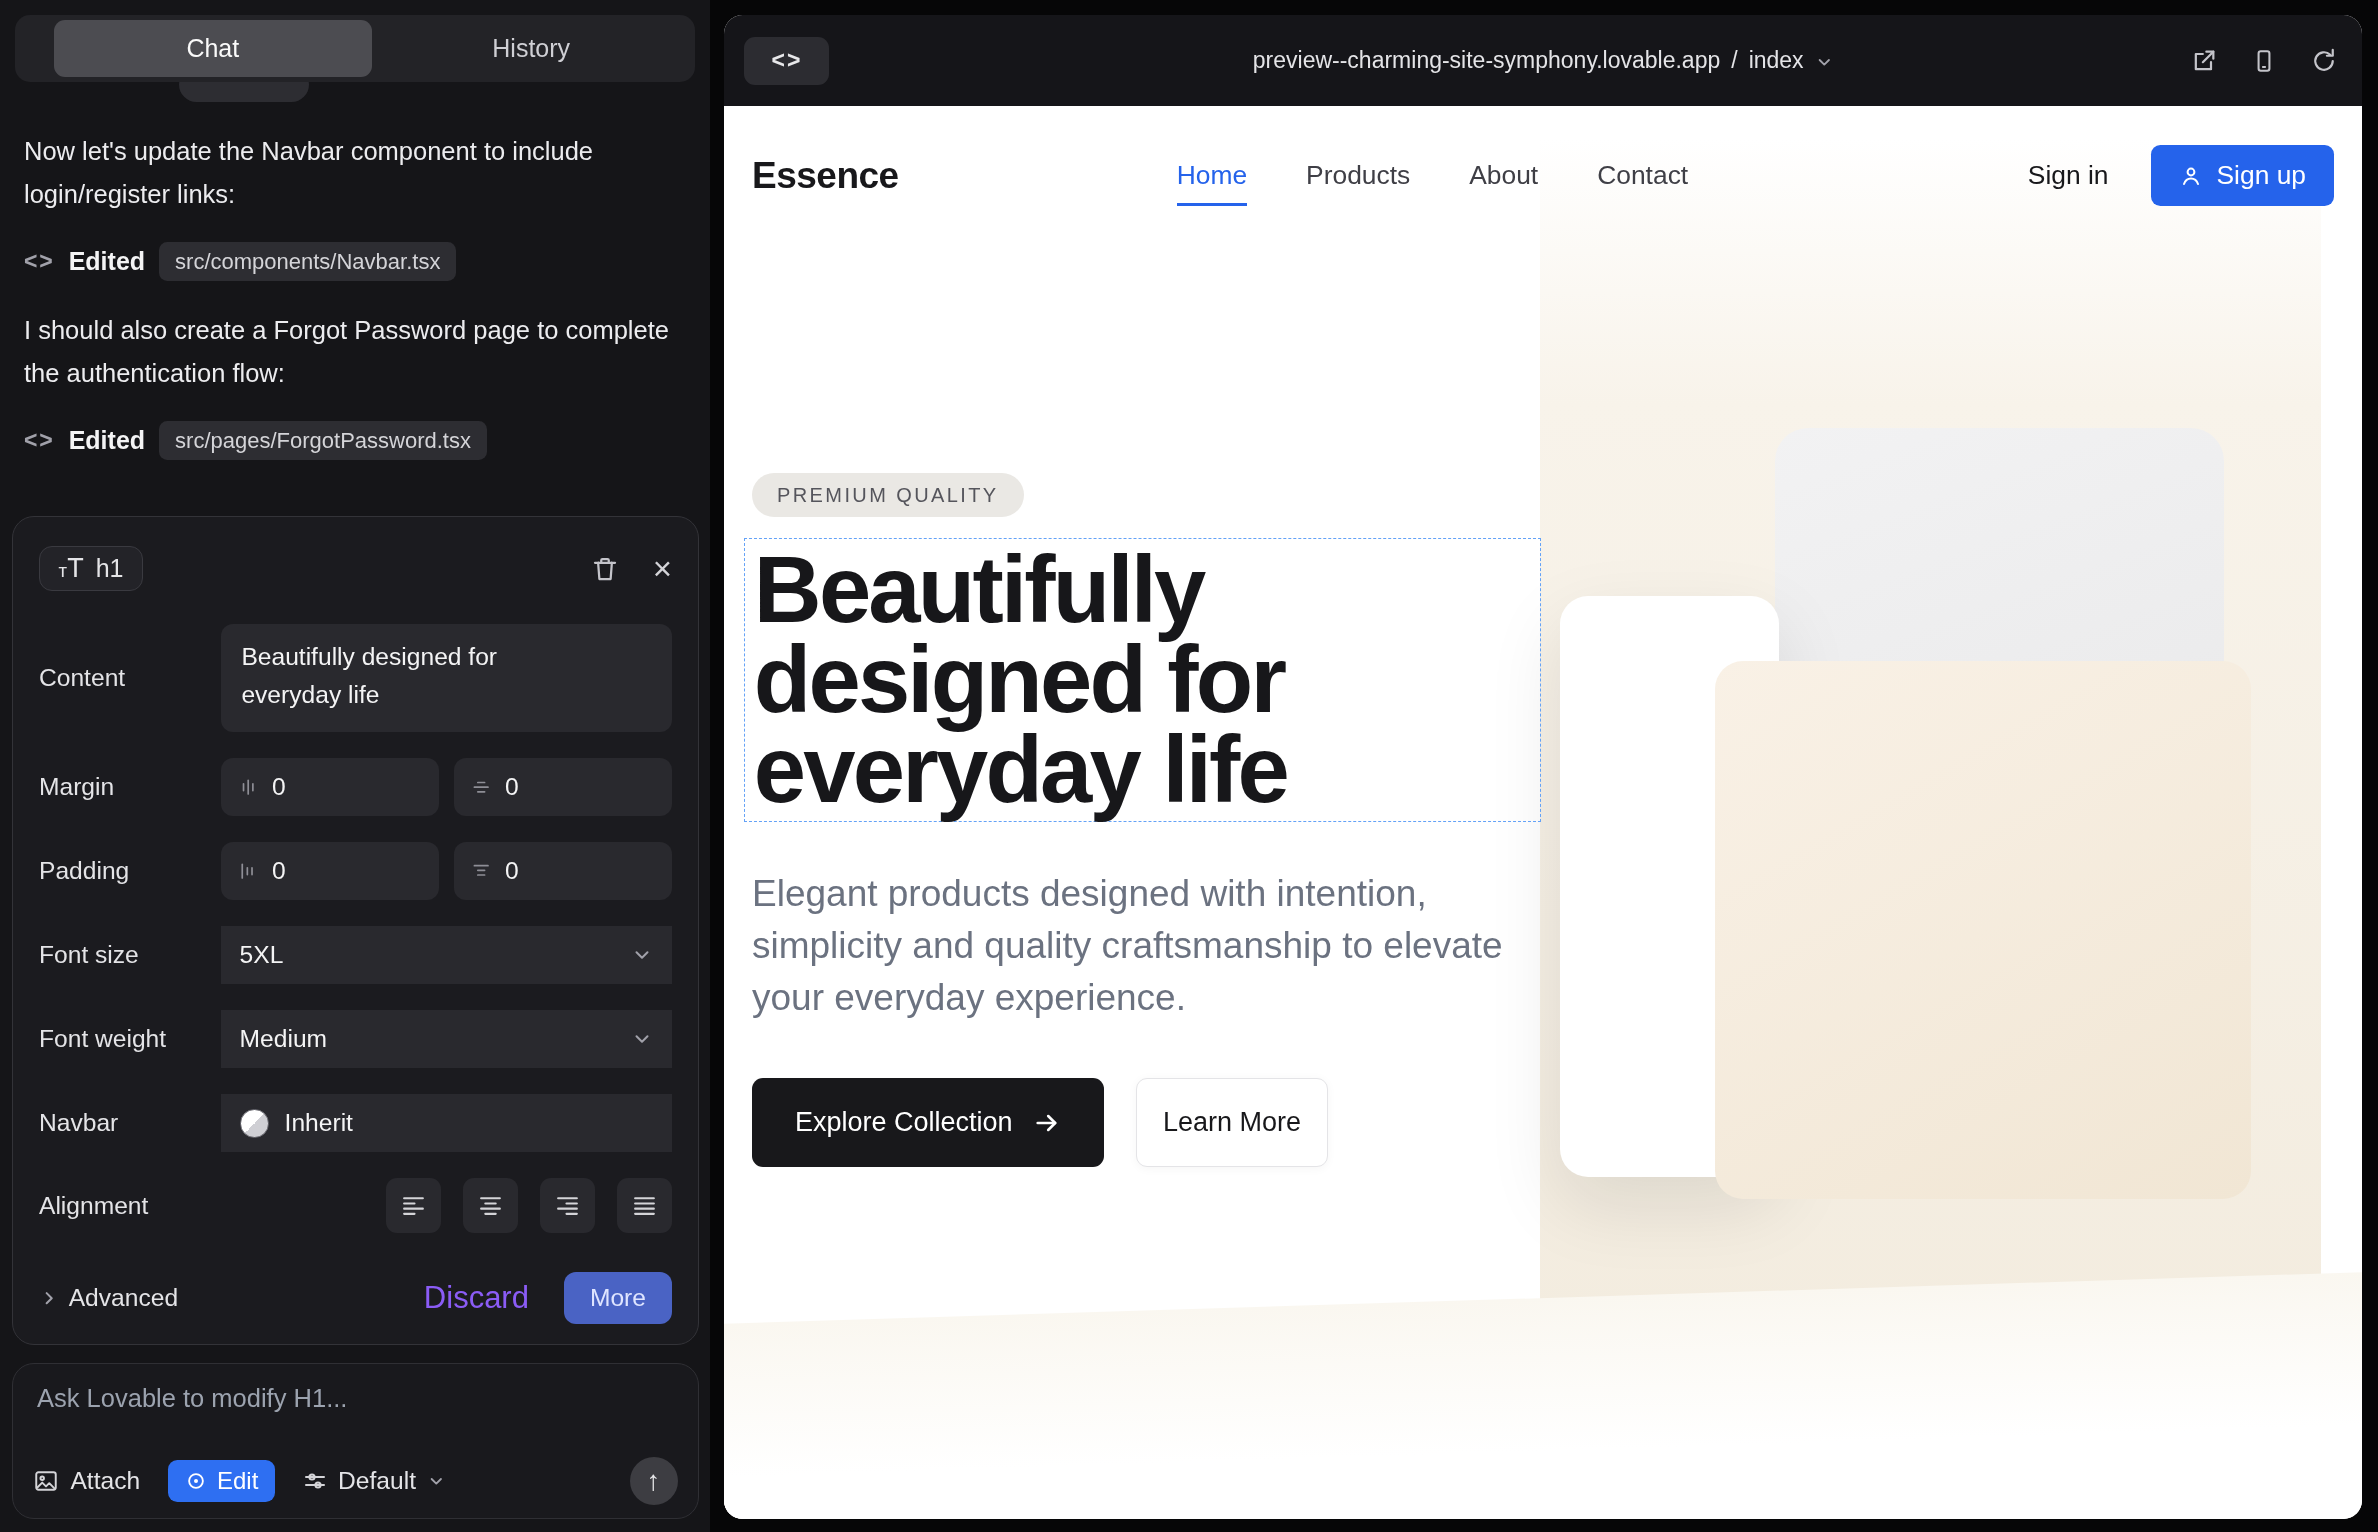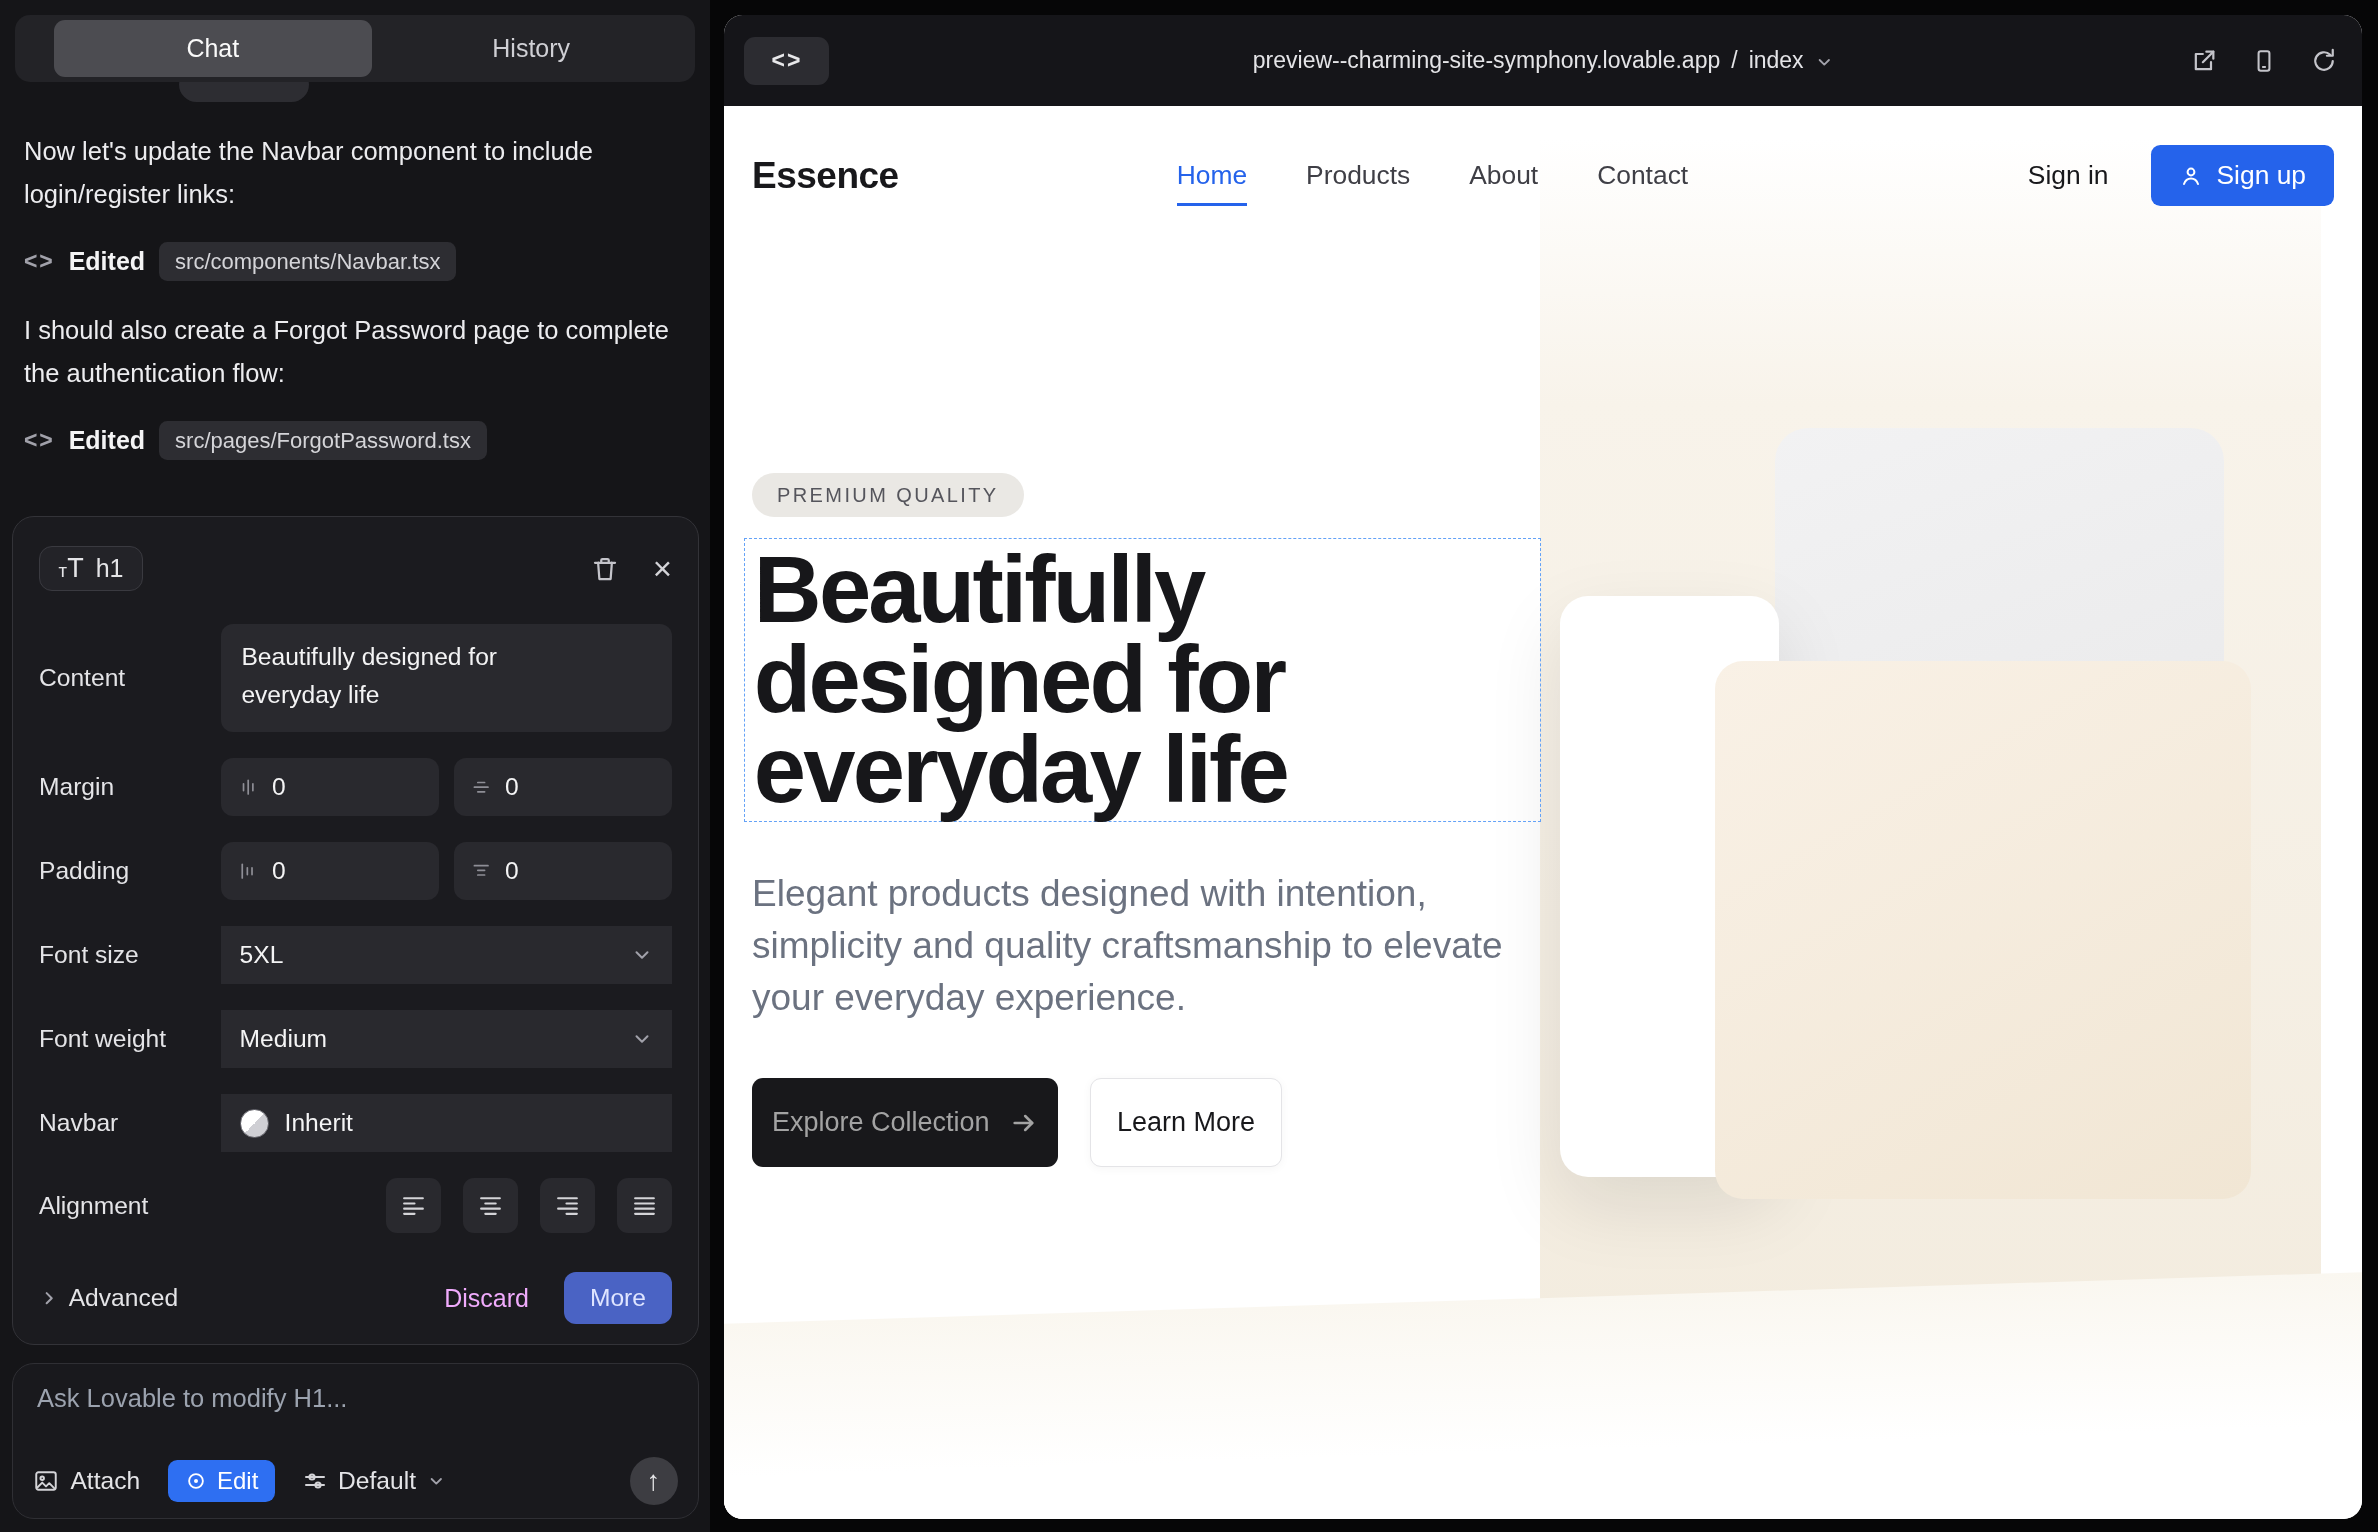--- a/index.html
+++ b/index.html
@@ -45,21 +45,21 @@
   .select { height:58px; background:#29292e; border-radius:0; display:flex; align-items:center; justify-content:space-between; padding:0 18.6px; cursor:pointer; }
   .select-val { font-size:24.6px; color:#f4f4f5; display:flex; align-items:center; gap:16px; }
   .select svg.chev { color:#a1a1aa; }
   .swatch { width:29px; height:29px; border-radius:50%; background:linear-gradient(135deg,#ffffff 50%,#cfcfd4 50%); border:1.9px solid #6b6b72; }
   .align-group { display:flex; justify-content:flex-end; gap:22px; }
   .align-btn { width:55px; height:55px; background:#29292e; border-radius:11px; display:flex; align-items:center; justify-content:center; color:#d4d4d8; border:none; cursor:pointer; }
 
   .editor-foot { display:flex; align-items:center; margin-top:39px; }
   .advanced { display:flex; align-items:center; gap:9.3px; color:#e4e4e7; font-size:24.6px; cursor:pointer; }
   .advanced svg { color:#a1a1aa; }
-  .discard { margin-left:auto; color:#f0abfc; font-size:25px; background:none; border:none; cursor:pointer; }
+  .discard { margin-left:auto; color:#8b5cf6; font-size:31px; background:none; border:none; cursor:pointer; }
   .save-btn { margin-left:35px; background:#4a63c4; color:#dfe5ff; font-size:24.6px; padding:12px 26px; border-radius:12px; border:none; cursor:pointer; }
 
   
   .composer { position:absolute; left:12px; top:1363px; width:687px; height:156px; background:#19191d; border:0.9px solid #2f2f34; border-radius:22px; padding:20.4px 24px; z-index:2; }
   .composer-ph { font-size:25.5px; color:#9ca3af; cursor:text; }
   .composer-bar { position:absolute; left:20.4px; right:20.4px; bottom:13px; display:flex; align-items:center; gap:28px; }
   .bar-item { display:flex; align-items:center; gap:11px; color:#e4e4e7; font-size:24.6px; background:none; border:none; cursor:pointer; }
   .bar-item svg { color:#d4d4d8; }
   .edit-pill { display:flex; align-items:center; gap:10.2px; background:#2e6ff2; border-radius:9.3px; padding:7.4px 16.7px; color:#fff; font-size:24px; border:none; cursor:pointer; }
   .send-btn { margin-left:auto; width:48px; height:48px; border-radius:50%; background:#3d3d42; color:#e8e8ea; display:flex; align-items:center; justify-content:center; font-size:28px; border:none; cursor:pointer; }
@@ -91,21 +91,21 @@
   .nav-right { margin-left:auto; display:flex; align-items:center; gap:43px; }
   .signin { font-size:26.4px; color:#18181b; background:none; border:none; cursor:pointer; }
   .signup { display:flex; align-items:center; gap:13px; background:#2563eb; color:#fff; height:61px; padding:0 28px; border-radius:9.3px; font-size:26.4px; border:none; cursor:pointer; }
 
   
   .badge { position:absolute; left:28px; top:367px; height:44px; display:inline-flex; align-items:center; padding:0 25px; border-radius:22px; background:#eae8e4; color:#55555c; font-size:20px; letter-spacing:2.4px; font-weight:500; z-index:7; }
   .h1-box { position:absolute; left:19.5px; top:432px; width:797px; height:284px; border:1.9px dashed #64a2f7; z-index:7; padding:5.6px 0 0 9.3px; }
   .h1-box h1 { font-size:94px; line-height:90px; font-weight:600; letter-spacing:-2.8px; color:#17171a; width:724px; }
   .hero-sub { position:absolute; left:28px; top:762px; width:756px; font-size:37px; line-height:52px; color:#6b7280; z-index:7; }
   .hero-ctas { position:absolute; left:28px; top:972px; display:flex; gap:32px; z-index:7; }
-  .cta-primary { height:89px; display:flex; align-items:center; gap:20.4px; padding:0 20px; background:#18181b; color:#a3a3a3; border-radius:11px; font-size:27px; border:none; cursor:pointer; }
+  .cta-primary { height:89px; display:flex; align-items:center; gap:20.4px; padding:0 43px; background:#18181b; color:#ffffff; border-radius:11px; font-size:27px; border:none; cursor:pointer; }
   .cta-secondary { height:89px; display:flex; align-items:center; padding:0 26px; background:#fff; border:0.9px solid #e4e4e7; border-radius:11px; font-size:27px; color:#18181b; box-shadow:0 1.9px 9.3px rgba(0,0,0,.04); cursor:pointer; }
 
   svg.ic { display:block; }
 </style>
 </head>
 <body>
 
 <div class="app">
 
   <div class="left-panel">

